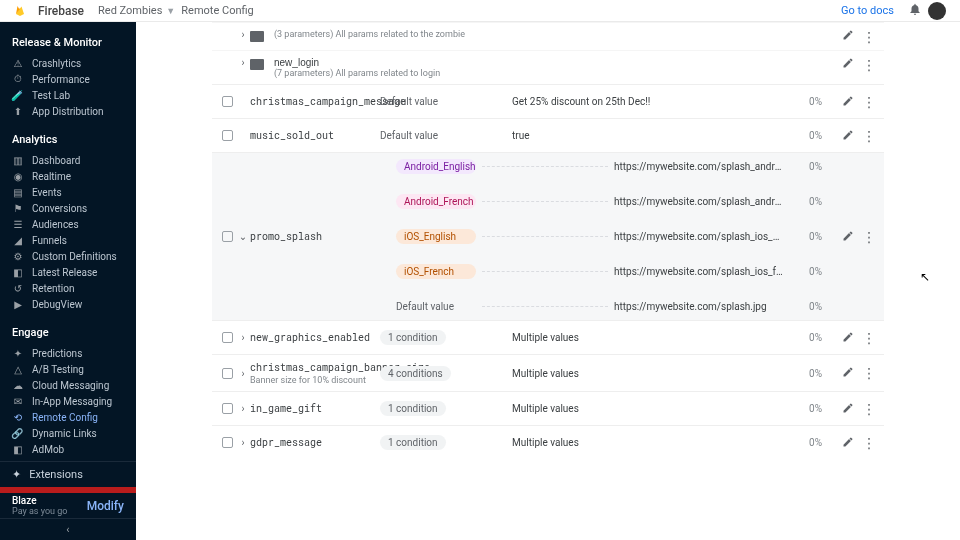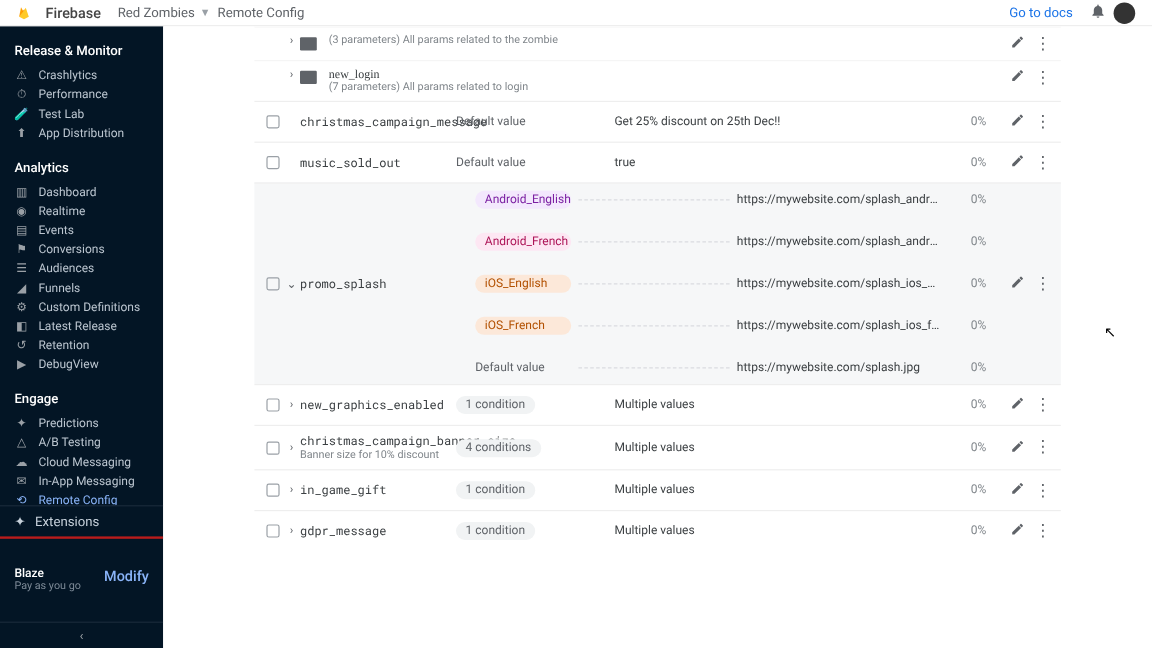--- a/index.html
+++ b/index.html
@@ -18,21 +18,21 @@
   .shell{display:flex;height:calc(540px - 22px);}
   .sidebar{width:136px;background:#031525;color:#c7d1db;display:flex;flex-direction:column;position:relative}
   .sidebar-scroll{flex:1;overflow:hidden;padding:10px 0 4px}
   .sb-header{font-size:11px;color:#fff;font-weight:500;padding:4px 12px 6px}
   .sb-item{display:flex;align-items:center;gap:8px;padding:3px 12px;font-size:10px;color:#bcc6d0;cursor:pointer;height:16px}
   .sb-item.active{color:#8ab4f8}
   .sb-item .ic{width:12px;height:12px;display:flex;align-items:center;justify-content:center;color:#9aa0a6}
   .sb-item.active .ic{color:#8ab4f8}
   .sb-sep{height:10px}
   .sb-foot1{border-top:1px solid #1a2a3a;padding:6px 12px;display:flex;align-items:center;gap:8px}
-  .sb-foot2{border-top:2px solid #b91c1c;padding:24px 12px;display:flex;align-items:flex-start;justify-content:space-between}
+  .sb-foot2{border-top:6px solid #b91c1c;padding:2px 12px;display:flex;align-items:center;justify-content:space-between}
   .plan-name{color:#fff;font-size:10px;font-weight:500}
   .plan-sub{color:#7d8a97;font-size:9px}
   .modify{color:#8ab4f8;font-size:12px;font-weight:500}
   .sb-collapse{border-top:1px solid #1a2a3a;text-align:center;padding:4px 0;color:#9aa0a6;font-size:11px}
   .main{flex:1;background:#fff;overflow:auto;position:relative;display:flex;justify-content:center}
   .panel{width:672px;background:#fff;margin-top:0}
   .row{display:flex;align-items:center;border-top:1px solid #eee;padding:6px 8px 6px 6px;font-size:10px;min-height:34px;position:relative}
   .row:first-child{border-top:none}
   .row.hover{background:#f6f7f8}
   .chk{width:18px;display:flex;justify-content:center}
@@ -52,21 +52,21 @@
   .dots{font-size:14px;line-height:1}
   .row.simple .name-col{display:flex;align-items:flex-start;flex-direction:column;gap:1px;min-width:130px}
   .row.simple .cond-area{width:130px}
   .row.simple .chip-gray{background:#f1f3f4;color:#5f6368}
   .chip-purple{background:#f3e8fd;color:#7b1fa2}
   .chip-pink{background:#fde7f3;color:#ad1457}
   .chip-orange{background:#fce8d9;color:#b25000}
   .folder-row{display:flex;align-items:flex-start;padding:6px 8px 6px 6px;border-top:1px solid #f5f5f5}
   .folder-row .content{display:flex;align-items:flex-start}
   .folder-row .texts{display:flex;flex-direction:column;margin-left:4px}
-  .folder-row .fname{font-family:Liberation Serif, serif;font-size:10px;color:#3c4043}
+  .folder-row .fname{font-family:Liberation Sans, sans-serif;font-size:10px;color:#3c4043}
   .main::-webkit-scrollbar{width:8px}
   .cursor{position:absolute;left:920px;top:270px;font-size:12px;color:#000;pointer-events:none}
   .row.simple{display:grid;grid-template-columns:18px 14px 130px 132px 1fr 36px 50px;align-items:center;gap:0}
   .row.simple .val{min-width:auto}
   .expanded .cond-line{display:grid;grid-template-columns:80px 1fr 170px 36px;align-items:center;gap:6px}
   .expanded .cond-line .dash{width:100%}
   .expanded .cond-line .val{min-width:auto;white-space:nowrap;overflow:hidden;text-overflow:ellipsis}
   .expanded .vline-wrap{position:relative;padding-left:0}
 </style>
 </head>

